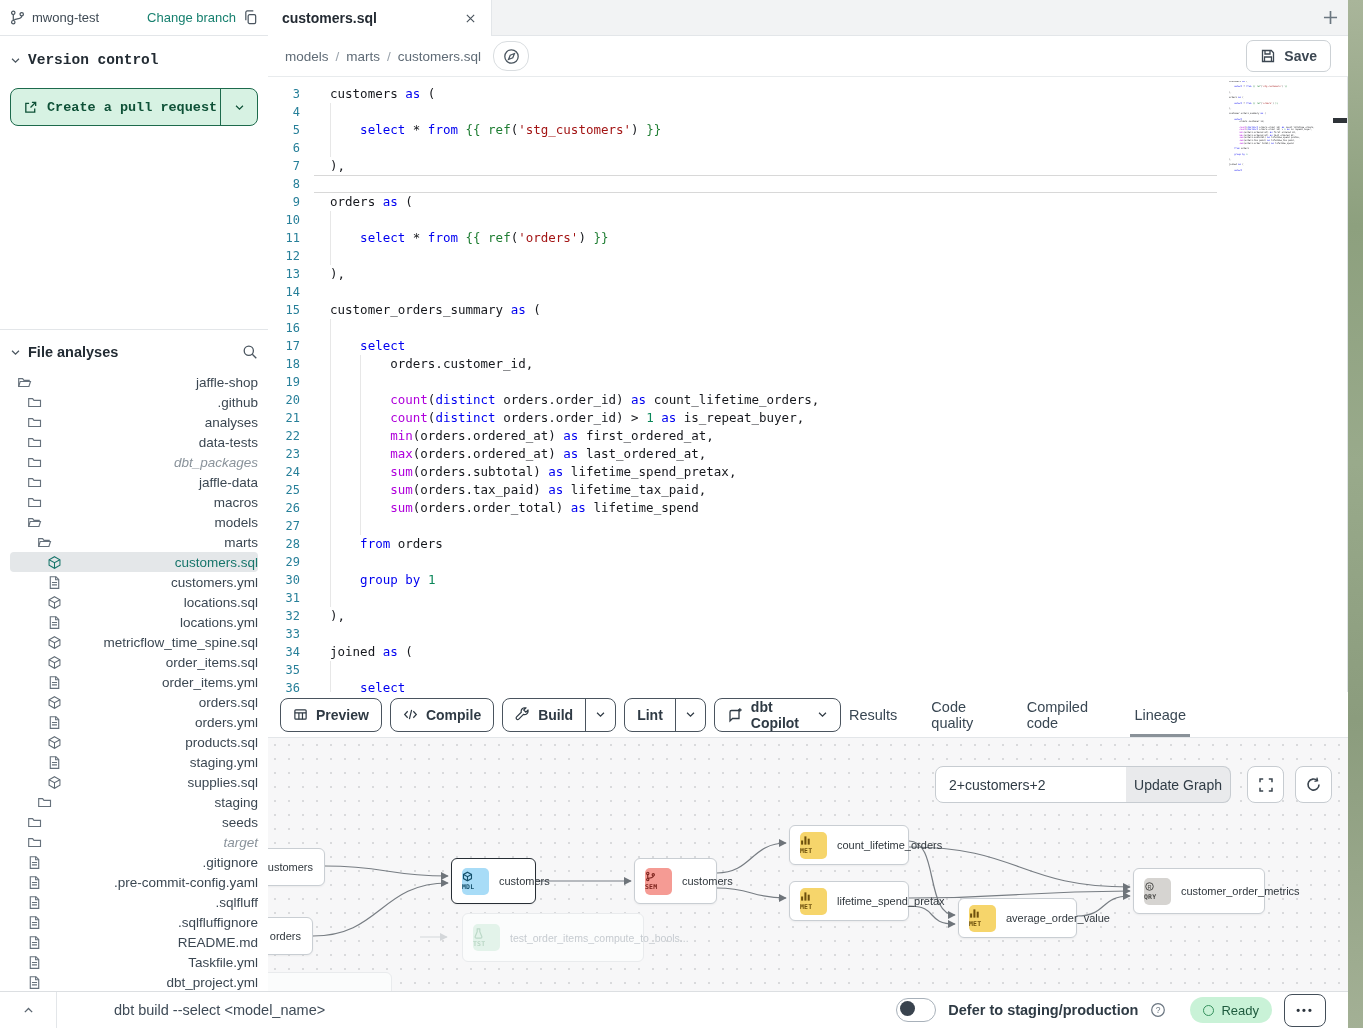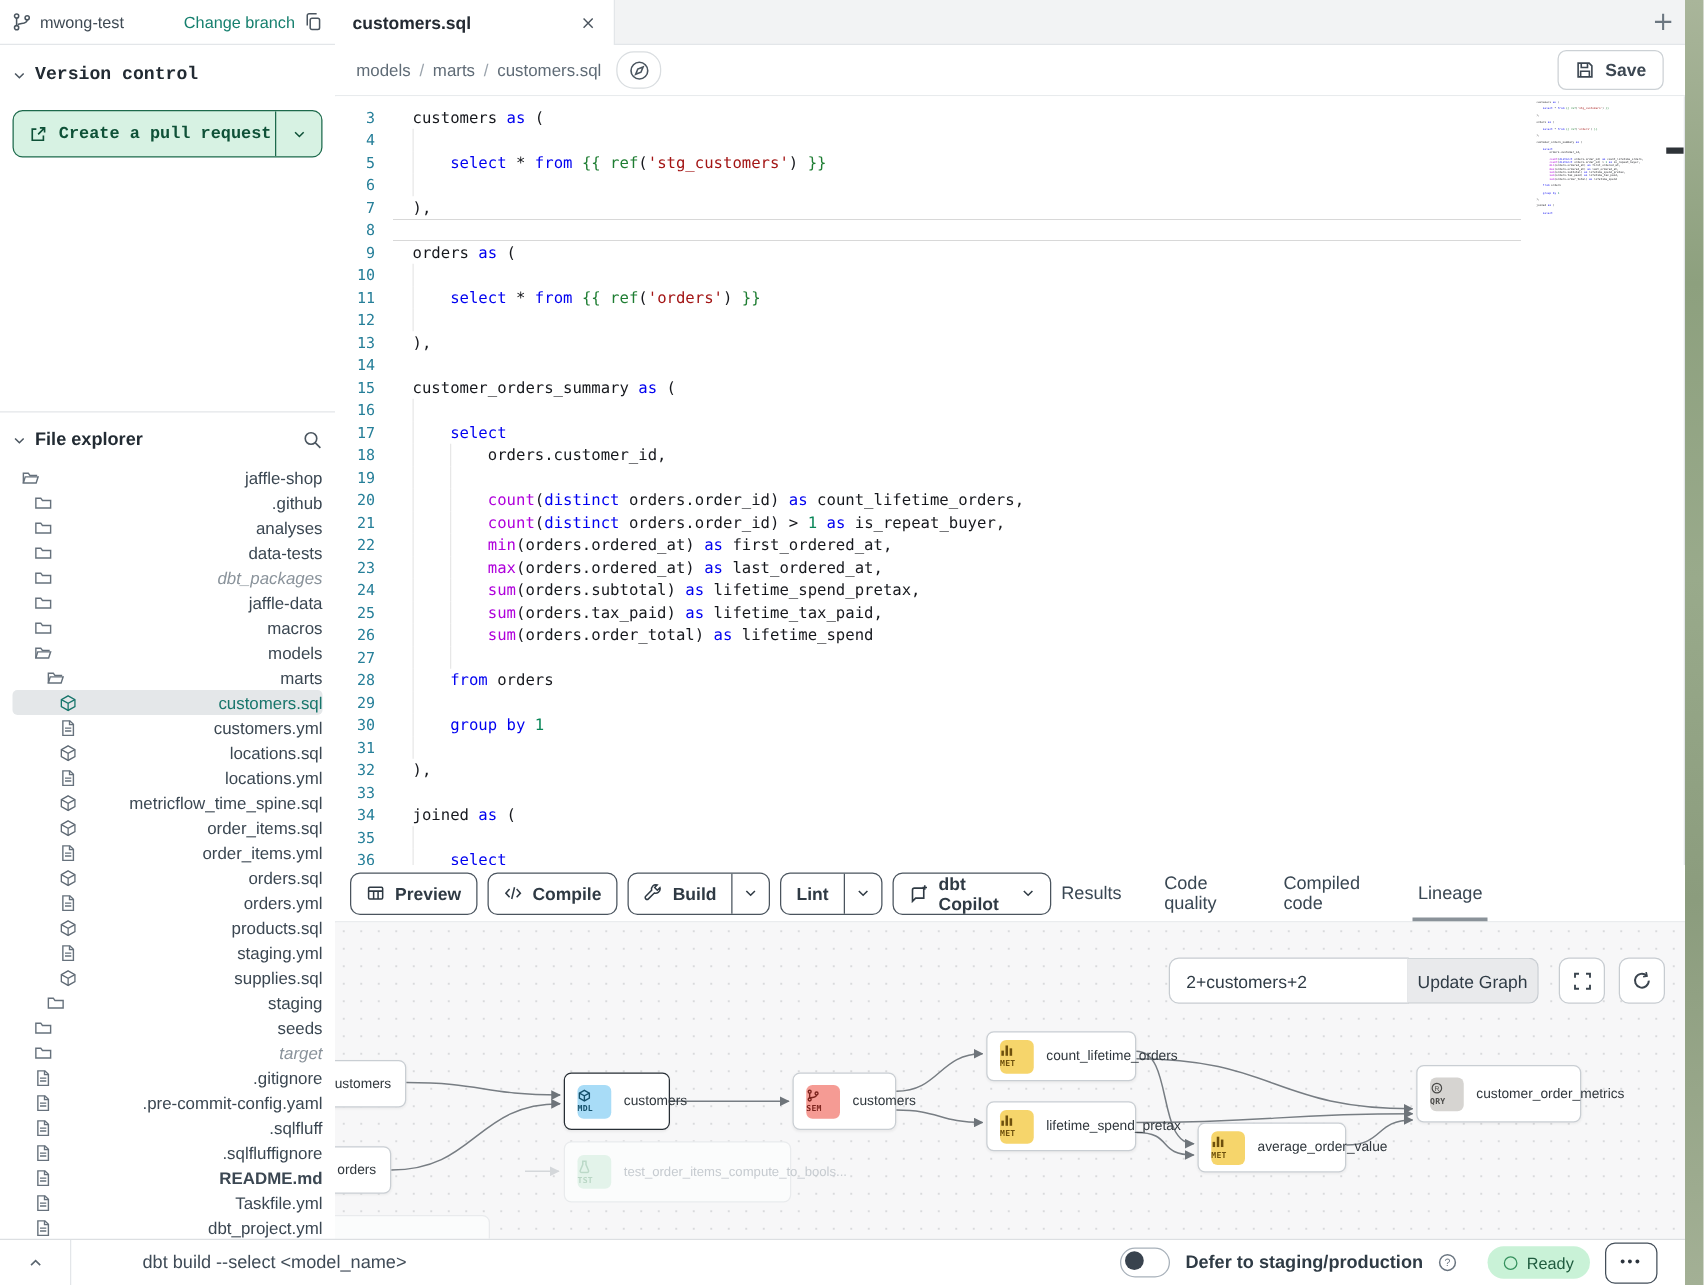--- a/index.html
+++ b/index.html
@@ -169,21 +169,21 @@
       </div>
     </div>
 
     <div class="fe">
       <div class="sec-head">
         <span class="ic">
           <svg width="11" height="11" viewBox="0 0 16 16" fill="none" stroke="#4a555f" stroke-width="1.8">
               <path d="M3 5.5 8 10.5 13 5.5"></path>
             </svg>
         </span>
-        <span>File explorer</span>
+        <span>File analyses</span>
         <span class="ic fe-search">
           <svg width="16" height="16" viewBox="0 0 16 16" fill="none" stroke="#4a555f" stroke-width="1.3">
             <circle cx="6.8" cy="6.8" r="4.6"></circle>
               <path d="m10.3 10.3 4 4"></path>
           </svg>
         </span>
       </div>
       <div id="file-tree">
           <div class="trow" style="padding-left: 7px;">
             <span class="ticon ic">
@@ -421,21 +421,21 @@
           </div>
           <div class="trow" style="padding-left: 17px;">
             <span class="ticon ic">
               <svg width="15" height="15" viewBox="0 0 16 16" fill="none" stroke="#66717c" stroke-width="1.2">
                 <path d="M3.5 1.8h6l3 3v9.4h-9z"></path>
                 <path d="M9.2 1.8v3.2h3.3M5.3 8h5.4M5.3 10.5h5.4"></path>
               </svg>
             </span>
             <span class="tlabel">.sqlfluffignore</span>
           </div>
-          <div class="trow" style="padding-left: 17px; font-weight: bold;">
+          <div class="trow" style="padding-left: 17px;">
             <span class="ticon ic">
               <svg width="15" height="15" viewBox="0 0 16 16" fill="none" stroke="#66717c" stroke-width="1.2">
                 <path d="M3.5 1.8h6l3 3v9.4h-9z"></path>
                 <path d="M9.2 1.8v3.2h3.3M5.3 8h5.4M5.3 10.5h5.4"></path>
               </svg>
             </span>
             <span class="tlabel">README.md</span>
           </div>
           <div class="trow" style="padding-left: 17px;">
             <span class="ticon ic">
@@ -787,21 +787,21 @@
         <div class="lnode sel" style="left: 183px; top: 120px; width: 85px; height: 46px;">
           <span class="badge b-MDL" style="background:#a8dcf7">
             <svg width="11" height="11" viewBox="0 0 16 16" fill="none" stroke="#14506b" stroke-width="1.6">
               <path d="M8 1.8 13.8 5v6L8 14.2 2.2 11V5z"></path>
               <path d="M2.2 5 8 8.2 13.8 5M8 8.2v6"></path>
             </svg>
             <span class="btxt">MDL</span>
           </span>
           <span class="nlabel">customers</span>
         </div>
-        <div class="lnode faded" style="left: 183px; top: 175px; width: 182px; height: 49px;">
+        <div class="lnode faded" style="left: 194px; top: 175px; width: 182px; height: 49px;">
           <span class="badge b-TST" style="background:#e3f3ea">
             <svg width="11" height="11" viewBox="0 0 12 12" fill="none" stroke="#bcd9c8" stroke-width="1.3">
               <path d="M4 1h4M4.6 1v3L2.4 9.2A1.3 1.3 0 0 0 3.6 11h4.8a1.3 1.3 0 0 0 1.2-1.8L7.4 4V1"></path>
             </svg>
             <span class="btxt">TST</span>
           </span>
           <span class="nlabel">test_order_items_compute_to_bools...</span>
         </div>
         <div class="lnode" style="left: 366px; top: 120px; width: 83px; height: 46px;">
           <span class="badge b-SEM" style="background:#f59b94">
@@ -841,21 +841,21 @@
           <span class="badge b-MET" style="background:#f6d56b">
             <svg width="11" height="11" viewBox="0 0 12 12" fill="#6d500d">
               <rect x="1.2" y="6" width="2.2" height="4.5"></rect>
               <rect x="4.8" y="1.5" width="2.2" height="9"></rect>
               <rect x="8.4" y="4" width="2.2" height="6.5"></rect>
             </svg>
             <span class="btxt">MET</span>
           </span>
           <span class="nlabel">average_order_value</span>
         </div>
-        <div class="lnode" style="left: 865px; top: 114px; width: 132px; height: 46px;">
+        <div class="lnode" style="left: 865px; top: 130px; width: 132px; height: 46px;">
           <span class="badge b-QRY" style="background:#d6d4d1">
             <svg width="11" height="11" viewBox="0 0 16 16" fill="none" stroke="#4a4a48" stroke-width="1.4">
               <circle cx="8" cy="8" r="5.5"></circle>
               <text x="8" y="11" text-anchor="middle" font-size="8" fill="#4a4a48" stroke="none" font-family="Liberation Sans,sans-serif">R</text>
             </svg>
             <span class="btxt">QRY</span>
           </span>
           <span class="nlabel">customer_order_metrics</span>
         </div>
         <div class="lnode faded" style="left: -18px; top: 234px; width: 142px; height: 40px;"></div>

